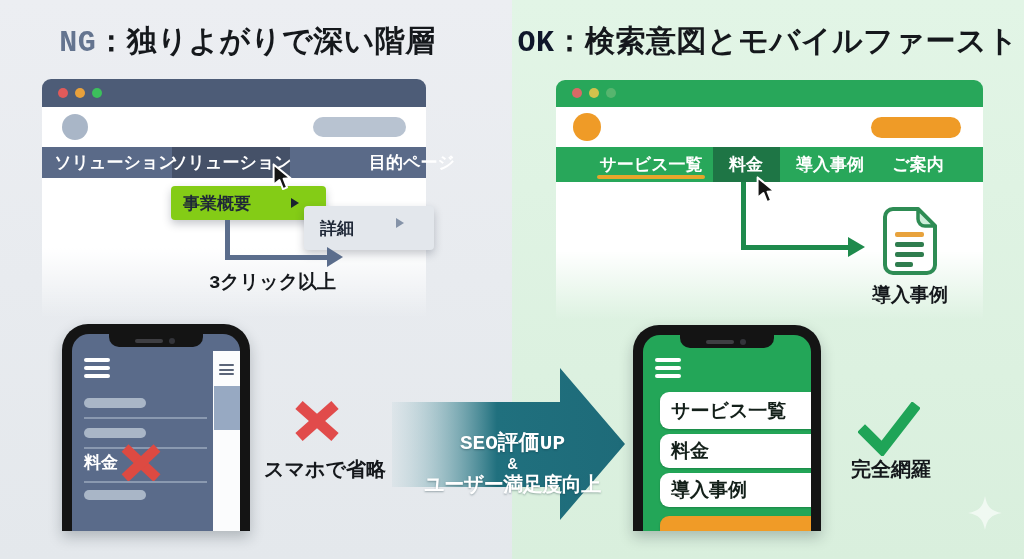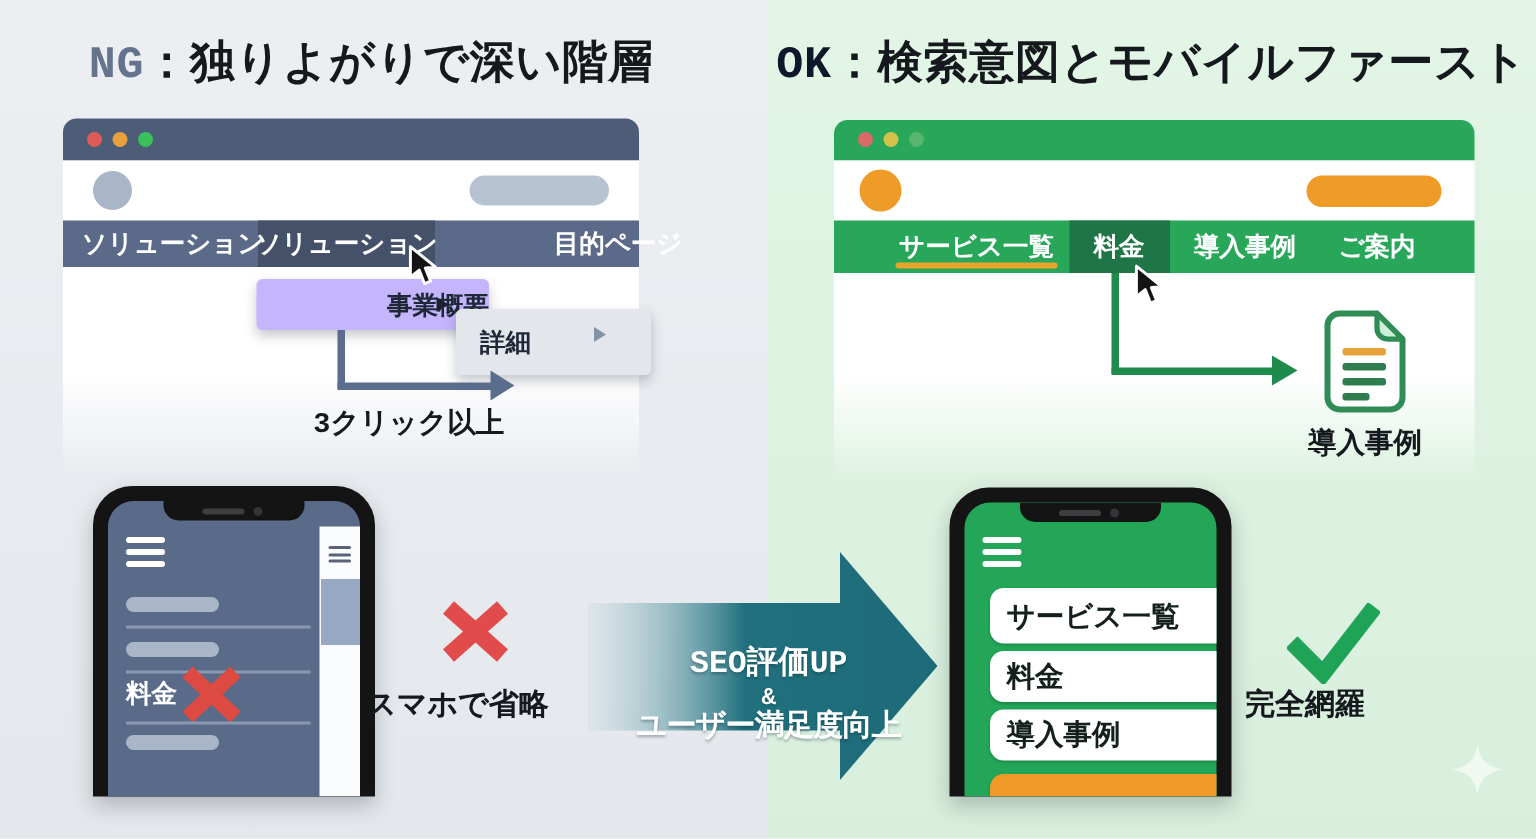--- a/index.html
+++ b/index.html
@@ -34,21 +34,21 @@
   .content-fade-r{height:138px;background:linear-gradient(180deg,#ffffff 0%,#ffffff 50%,rgba(255,255,255,0) 100%);}
 
   .dropdown{border-radius:4px;box-shadow:0 4px 8px rgba(30,40,60,.25);font-weight:700;font-size:17px;color:#1f2837;display:flex;align-items:center;}
   .tri-right{width:0;height:0;border-top:5px solid transparent;border-bottom:5px solid transparent;}
 
   .line{background:#5b6d8c;}
   .line-green{background:#1e8a4c;}
   .arrowhead{width:0;height:0;border-top:10px solid transparent;border-bottom:10px solid transparent;}
 
   .small-label{font-size:19px;font-weight:700;color:#15181c;text-align:center;white-space:nowrap;}
-  .caption{font-size:20px;font-weight:700;color:#15181c;text-align:left;white-space:nowrap;}
+  .caption{font-size:20px;font-weight:700;color:#15181c;text-align:center;white-space:nowrap;}
 
   
   .phone{background:#141414;border-radius:26px 26px 0 0;overflow:hidden;box-shadow:0 6px 14px rgba(20,30,40,.25);}
   .screen{position:absolute;left:10px;top:10px;overflow:hidden;border-radius:17px 17px 0 0;}
   .scr-slate{background:#5a6b8a;}
   .scr-green{background:#23a658;}
   .notch{position:absolute;top:0;height:13px;width:94px;background:#141414;border-radius:0 0 10px 10px;}
   .speaker{position:absolute;left:26px;top:5px;width:28px;height:4px;border-radius:2px;background:#3e3e42;}
   .camdot{position:absolute;left:60px;top:4px;width:6px;height:6px;border-radius:50%;background:#33343a;}
   .hbar{position:absolute;height:3.5px;width:26px;border-radius:2px;background:#ffffff;}
@@ -85,21 +85,21 @@
     <div class="navbar nav-slate">
       <div class="abs" style="left:130px;top:0;width:118px;height:31px;background:#455168;"></div>
       <div class="nav-item" style="left:23px;width:100px;">ソリューション</div>
       <div class="nav-item" style="left:134px;width:110px;">ソリューション</div>
       <div class="nav-item" style="left:258px;width:64px;margin-top:32px;">会社情報</div>
       <div class="nav-item" style="left:340px;width:60px;">目的ページ</div>
     </div>
     <div class="content-fade-l"></div>
   </div>
 
-  <div class="abs dropdown" style="left:171px;top:186px;width:143px;height:34px;background:#c4b5fd;padding-left:12px;justify-content:flex-end;">
+  <div class="abs dropdown" style="left:171px;top:186px;width:143px;height:34px;background:#84cc16;padding-left:12px;">
     <span>事業概要</span>
   </div>
   <div class="abs tri-right" style="left:291px;top:198px;border-left:8px solid #1a2230;"></div>
 
   <div class="abs dropdown" style="left:304px;top:206px;width:114px;height:44px;background:#e3e7ec;padding-left:16px;">
     <span>詳細</span>
   </div>
   <div class="abs tri-right" style="left:396px;top:218px;border-left:8px solid #8593a8;"></div>
 
   <svg class="abs" style="left:272px;top:163px;" width="20" height="28" viewBox="0 0 14 20">

